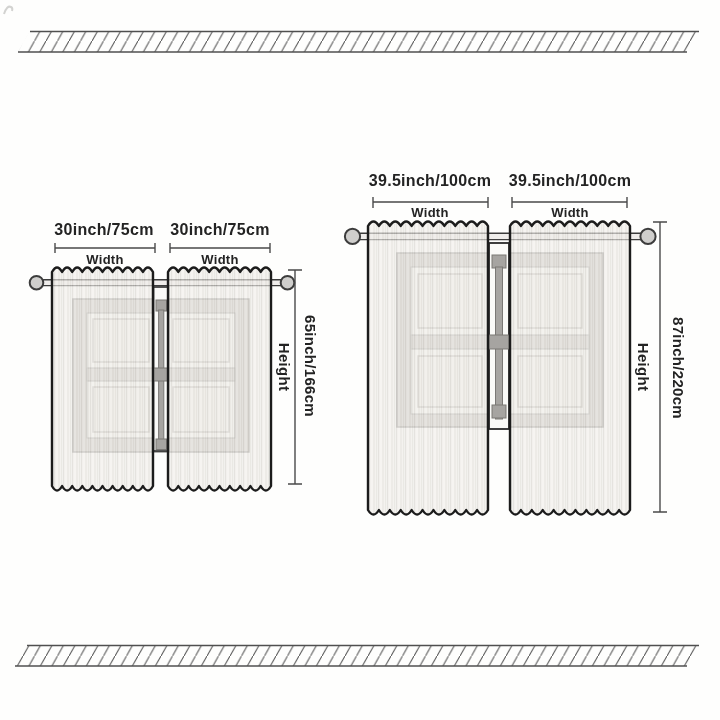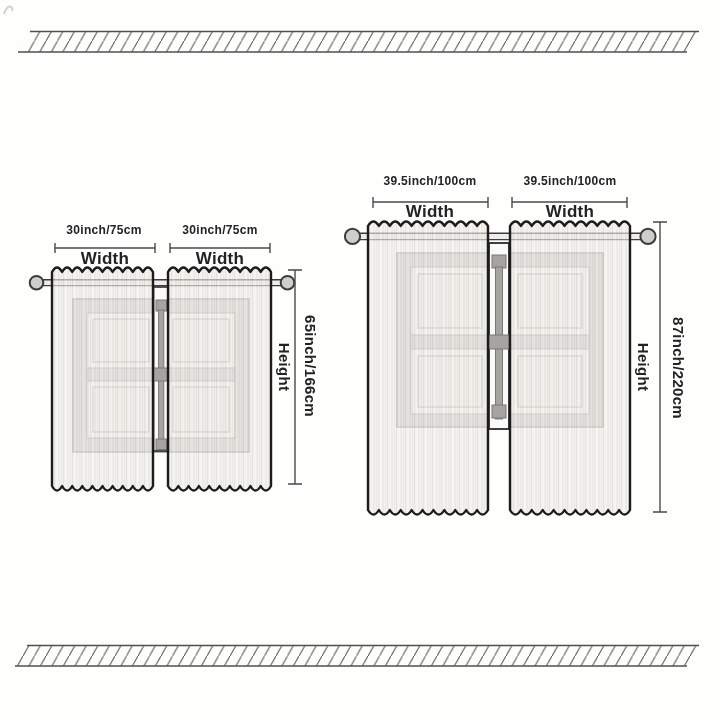--- a/index.html
+++ b/index.html
@@ -6,22 +6,22 @@
   .stage{
     position:relative;width:720px;height:720px;background:#fefefd;
     font-family:"Liberation Sans",sans-serif;overflow:hidden;
   }
   .stage svg{position:absolute;left:0;top:0;}
   .label{
     position:absolute;transform:translate(-50%,-50%);
     font-weight:700;color:#232323;white-space:nowrap;letter-spacing:.3px;
   }
   .label.vert{transform:translate(-50%,-50%) rotate(90deg);}
-  .size-big{font-size:12px;}
-  .width-lab{font-size:17px;}
+  .size-big{font-size:16px;}
+  .width-lab{font-size:13px;}
   .height-val{font-size:15px;}
   .height-lab{font-size:15px;}
 </style>
 </head>
 <body>
 
 <div class="stage">
 
 <svg width="720" height="720" viewBox="0 0 720 720">
   <defs>

